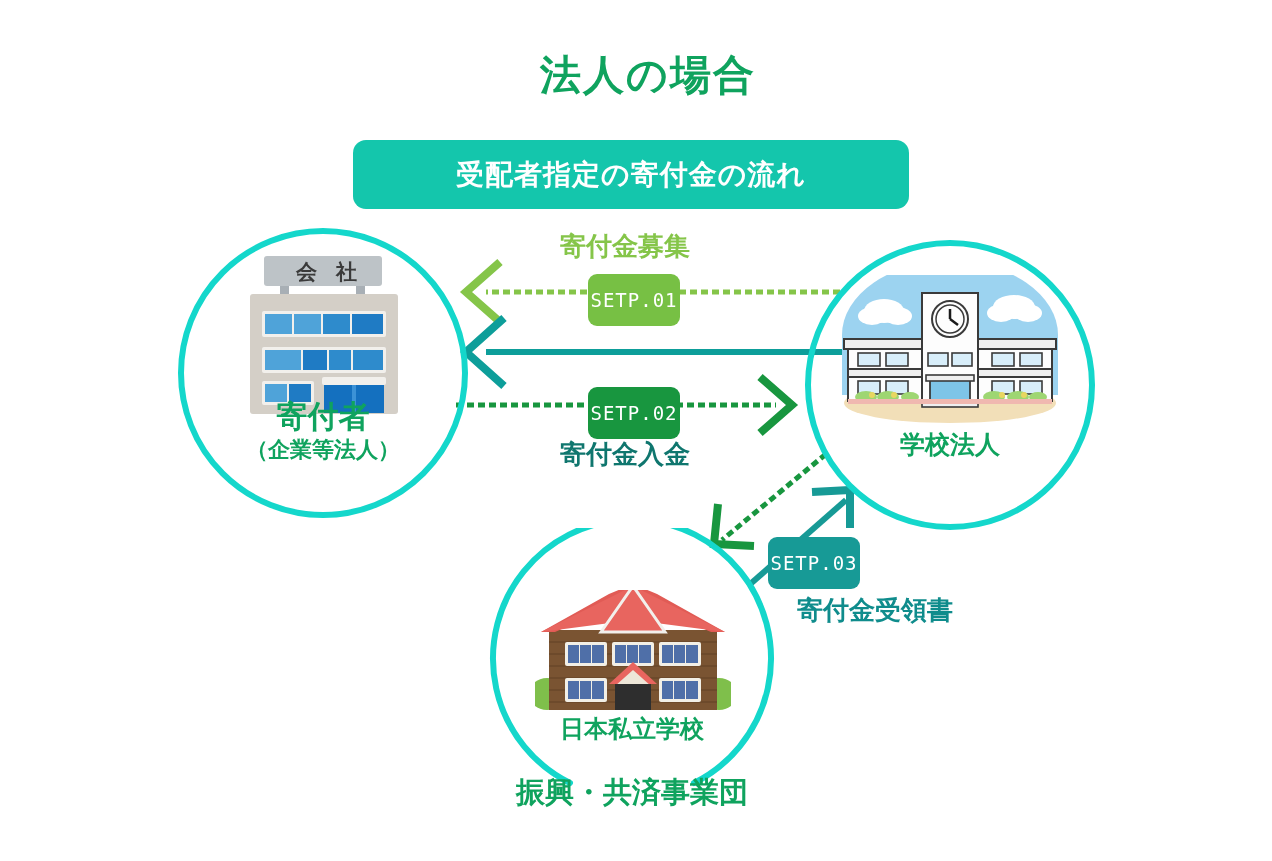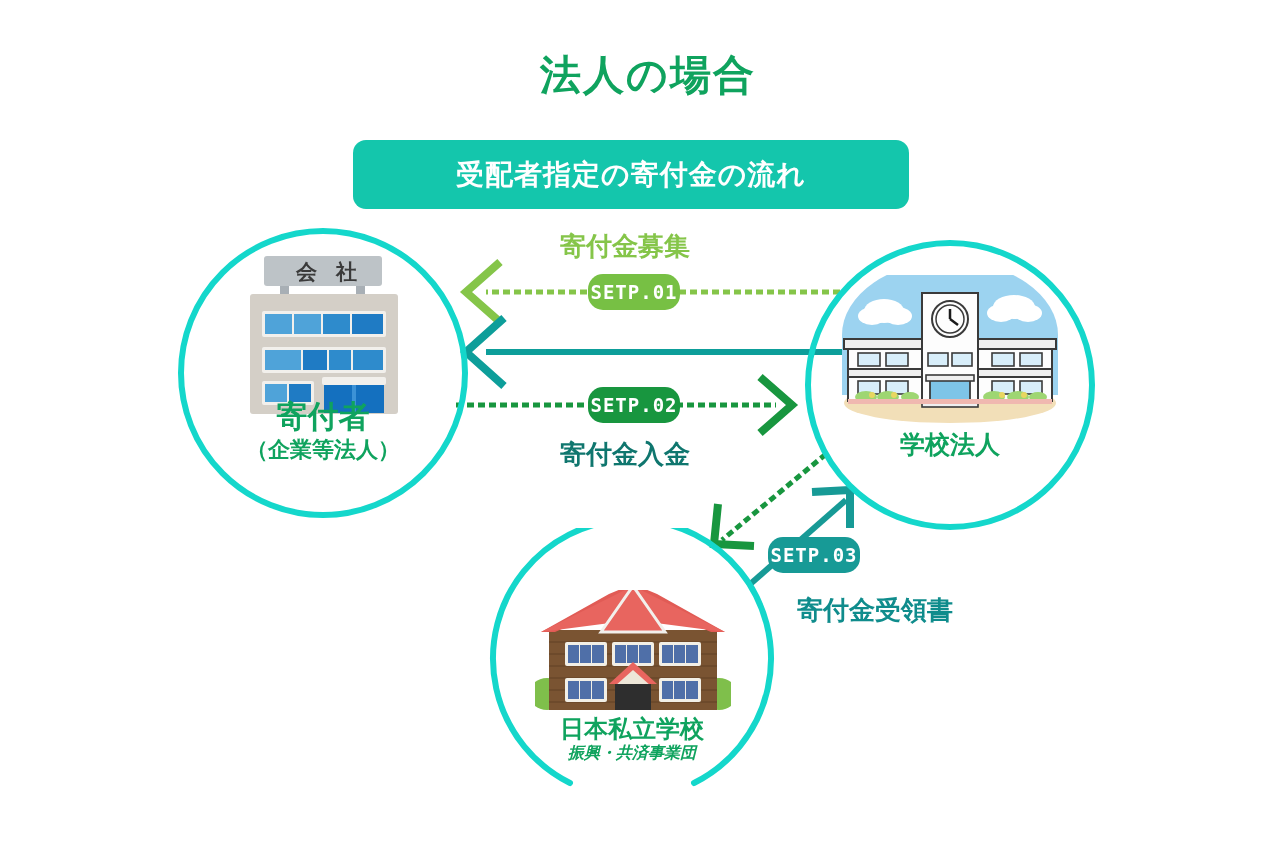--- a/index.html
+++ b/index.html
@@ -41,35 +41,35 @@
   #node-donor .node-label{top:172px;font-size:31px;}
   #node-donor .node-sub{top:210px;font-size:22px;}
 
   #node-school{left:805px;top:240px;width:290px;height:290px;}
   #node-school .ring{width:290px;height:290px;}
   #node-school .node-label{top:190px;font-size:25px;}
   #node-school .node-sub{top:222px;font-size:21px;}
 
   #node-fund{left:487px;top:528px;width:290px;height:290px;}
   #node-fund .node-label{top:188px;font-size:24px;}
-  #node-fund .node-sub{top:216px;font-size:16px;font-style:italic;}
+  #node-fund .node-sub{top:248px;font-size:29px;}
   #node-fund .arc{position:absolute;left:0;top:0;}
 
   .art{position:absolute;}
 
   
   #arrows{position:absolute;left:0;top:0;width:1272px;height:861px;}
 
   
   .badge{
-    position:absolute;border-radius:15px;
+    position:absolute;border-radius:9px;
     display:flex;align-items:center;justify-content:center;
-    color:#ffffff;font-weight:700;font-size:19px;letter-spacing:1px;
+    color:#ffffff;font-weight:400;font-size:19px;letter-spacing:1px;
     font-family:"DejaVu Sans Mono","Liberation Mono",monospace;
-    height:36px;width:92px;
+    height:52px;width:92px;
   }
   #badge-01{left:588px;top:274px;background:#77C044;}
   #badge-02{left:588px;top:387px;background:#18963F;text-align:center;}
   #badge-03{left:768px;top:537px;background:#179A96;}
 
   .flow-label{position:absolute;font-weight:700;white-space:nowrap;}
   #label-01{left:560px;top:229px;font-size:26px;color:#85C549;font-family:Liberation Serif, serif;}
   #label-02{left:560px;top:437px;font-size:26px;color:#0f766e;}
   #label-03{left:797px;top:593px;font-size:26px;color:#0F8C8C;}
 </style>

